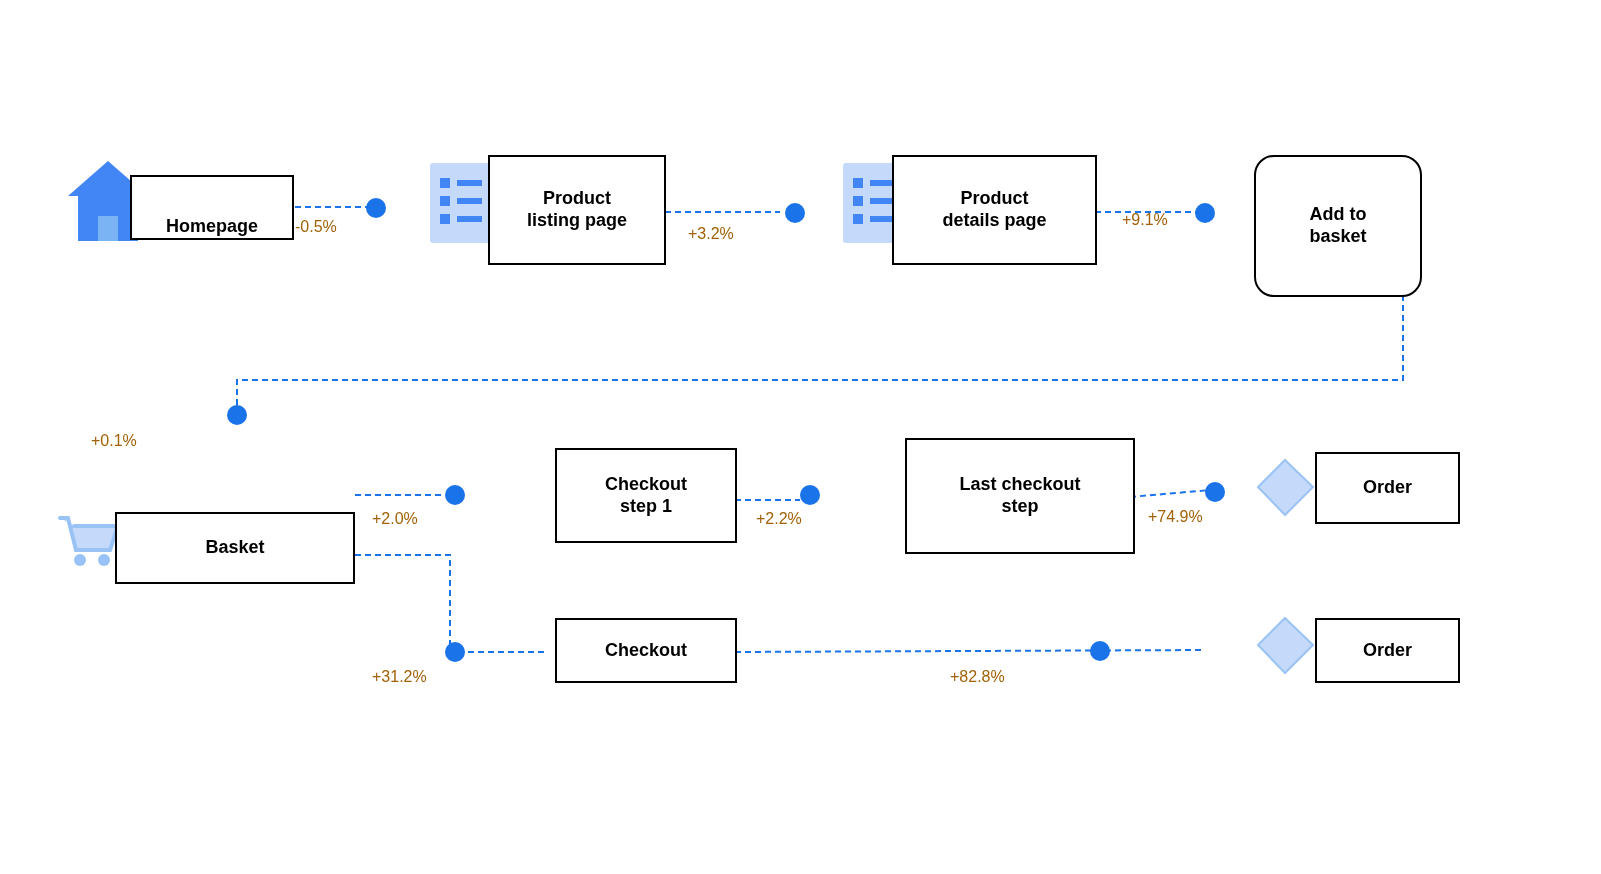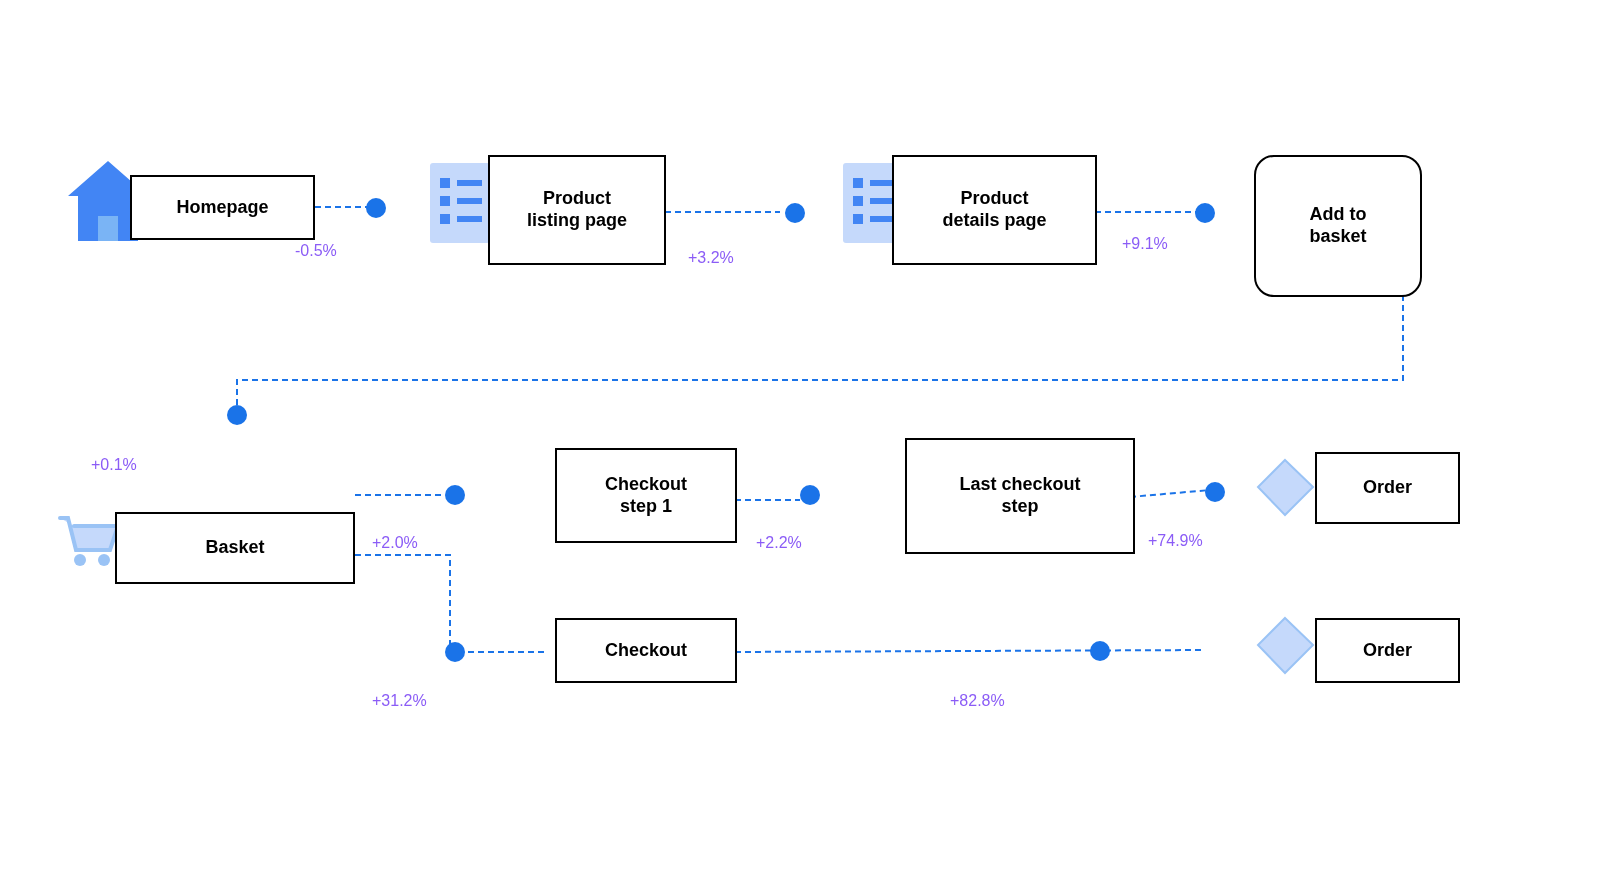--- a/index.html
+++ b/index.html
@@ -34,22 +34,21 @@
       position: absolute;
       display: flex;
       align-items: center;
       justify-content: center;
     }
     
     .edge-label {
       position: absolute;
       font-size: 16px;
       font-weight: normal;
-      color: #8b5cf6;
-      margin-top: 24px;
+      color: #a16207;
     }
     
     #lines-svg {
       position: absolute;
       top: 0; left: 0;
       width: 100%;
       height: 100%;
       pointer-events: none;
     }
     
@@ -141,21 +140,21 @@
     <polygon points="32,5 60,32 32,60 5,32" fill="#c5d9fb" stroke="#9ac3f5" stroke-width="2"></polygon>
   </svg>
 </div>
 
 <div class="icon-wrap" style="left:1248px;top:608px;width:75px;height:75px;">
   <svg width="65" height="65" viewBox="0 0 65 65">
     <polygon points="32,5 60,32 32,60 5,32" fill="#c5d9fb" stroke="#9ac3f5" stroke-width="2"></polygon>
   </svg>
 </div>
 
-<div class="node" style="left:130px;top:175px;width:185px;height:65px;">
+<div class="node" style="left:130px;top:175px;width:164px;height:65px;align-items:flex-end;">
   <span>Homepage</span>
 </div>
 
 <div class="node" style="left:488px;top:155px;width:178px;height:110px;">
   <span>Product<br>listing page</span>
 </div>
 
 <div class="node" style="left:892px;top:155px;width:205px;height:110px;">
   <span>Product<br>details page</span>
 </div>

